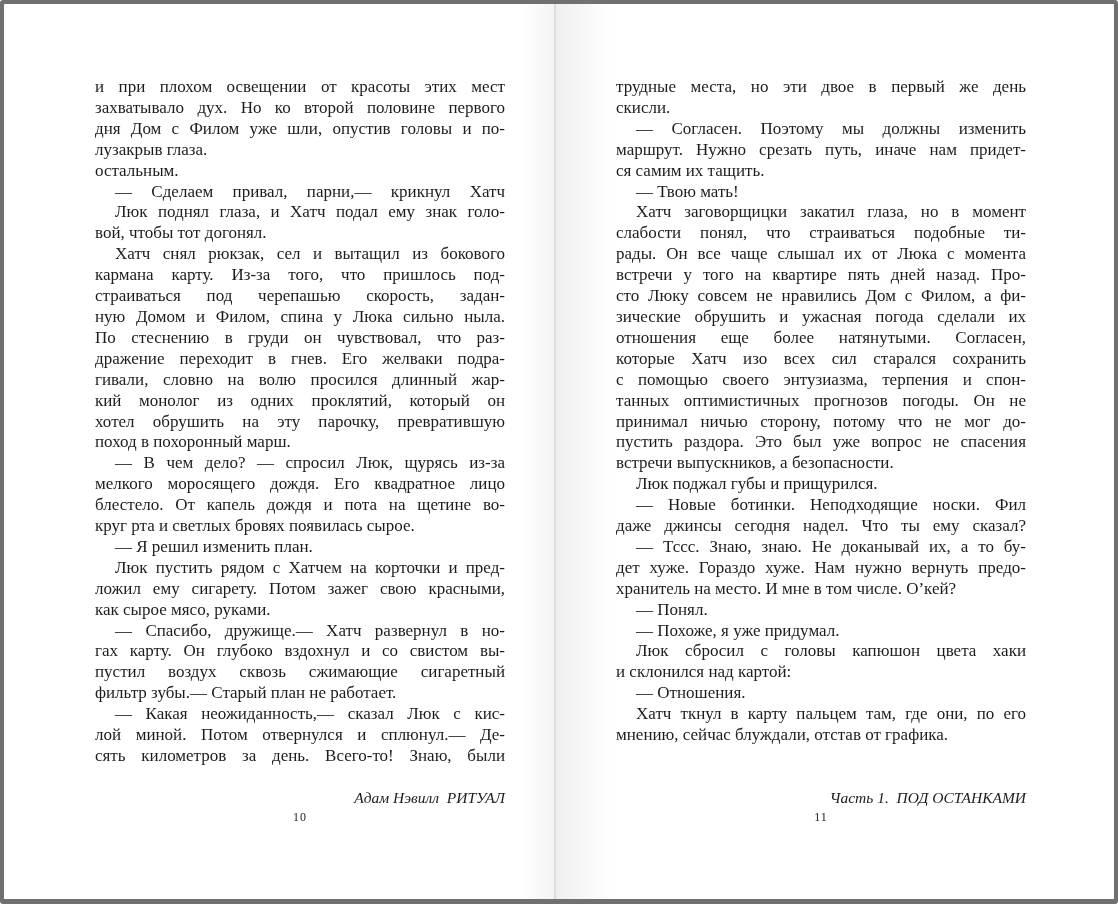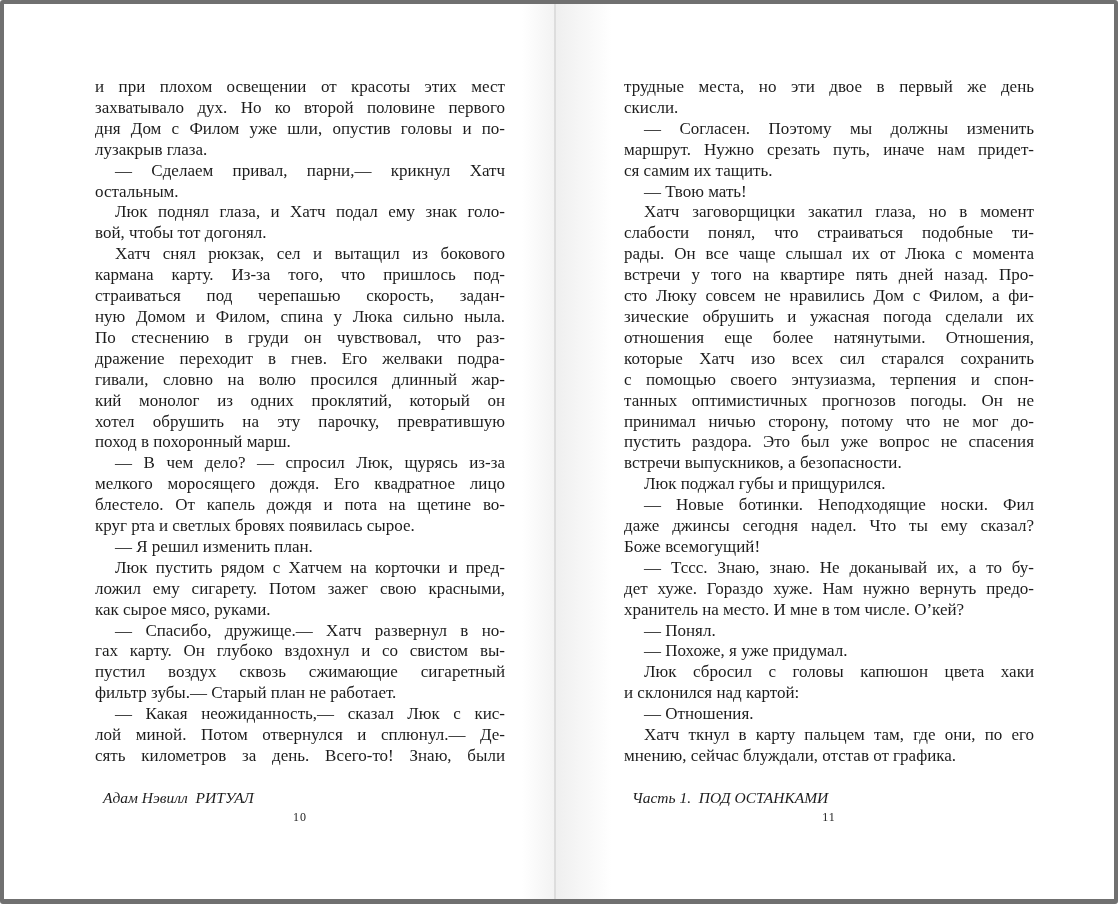--- a/index.html
+++ b/index.html
@@ -29,36 +29,36 @@
   .gutter-line {
     position: absolute; top: 4px; bottom: 5px; left: 554px; width: 2px;
     background: #dddddd;
   }
   .gutter-shade-right {
     position: absolute; top: 4px; bottom: 5px; left: 556px; width: 56px;
     background: linear-gradient(to right, #efefef, #ffffff);
   }
   .page { position: absolute; top: 0; height: 660px; }
   .page.left  { left: 95px;  width: 410px; }
-  .page.right { left: 616px; width: 410px; margin-left: 8px; }
+  .page.right { left: 616px; width: 410px; }
   .page-body {
     position: absolute; top: 77px; left: 0; right: 0;
     font-size: 17px;
   }
   .line {
     line-height: 20.9px;
     text-align: justify;
     text-align-last: justify;
     white-space: normal;
   }
   .line.end { text-align-last: left; }
   .line.ind { text-indent: 20px; }
   .running-title {
     position: absolute; top: 789px; left: 8px; right: 0;
-    text-align: left;
+    text-align: right;
     font-style: italic;
     font-size: 15.5px;
     line-height: 18px;
   }
   .page-number {
     position: absolute; top: 809px; left: 0; right: 0;
     text-align: center;
     font-size: 12px;
     letter-spacing: 1px;
     line-height: 17px;
@@ -68,22 +68,22 @@
 <body>
 
 <div class="stage">
 
   <div class="page left">
     <div class="page-body">
         <div class="line">и при плохом освещении от красоты этих мест</div>
         <div class="line">захватывало дух. Но ко второй половине первого</div>
         <div class="line">дня Дом с Филом уже шли, опустив головы и по-</div>
         <div class="line end">лузакрыв глаза.</div>
+        <div class="line end">остальным.</div>
         <div class="line ind">— Сделаем привал, парни,— крикнул Хатч</div>
-        <div class="line end">остальным.</div>
         <div class="line ind">Люк поднял глаза, и Хатч подал ему знак голо-</div>
         <div class="line end">вой, чтобы тот догонял.</div>
         <div class="line ind">Хатч снял рюкзак, сел и вытащил из бокового</div>
         <div class="line">кармана карту. Из-за того, что пришлось под-</div>
         <div class="line">страиваться под черепашью скорость, задан-</div>
         <div class="line">ную Домом и Филом, спина у Люка сильно ныла.</div>
         <div class="line">По стеснению в груди он чувствовал, что раз-</div>
         <div class="line">дражение переходит в гнев. Его желваки подра-</div>
         <div class="line">гивали, словно на волю просился длинный жар-</div>
         <div class="line">кий монолог из одних проклятий, который он</div>
@@ -116,31 +116,30 @@
         <div class="line ind">— Согласен. Поэтому мы должны изменить</div>
         <div class="line">маршрут. Нужно срезать путь, иначе нам придет-</div>
         <div class="line end">ся самим их тащить.</div>
         <div class="line end ind">— Твою мать!</div>
         <div class="line ind">Хатч заговорщицки закатил глаза, но в момент</div>
         <div class="line">слабости понял, что страиваться подобные ти-</div>
         <div class="line">рады. Он все чаще слышал их от Люка с момента</div>
         <div class="line">встречи у того на квартире пять дней назад. Про-</div>
         <div class="line">сто Люку совсем не нравились Дом с Филом, а фи-</div>
         <div class="line">зические обрушить и ужасная погода сделали их</div>
-        <div class="line">отношения еще более натянутыми. Отношения,</div>
+        <div class="line">отношения еще более натянутыми. Согласен,</div>
         <div class="line">которые Хатч изо всех сил старался сохранить</div>
         <div class="line">с помощью своего энтузиазма, терпения и спон-</div>
         <div class="line">танных оптимистичных прогнозов погоды. Он не</div>
         <div class="line">принимал ничью сторону, потому что не мог до-</div>
         <div class="line">пустить раздора. Это был уже вопрос не спасения</div>
         <div class="line end">встречи выпускников, а безопасности.</div>
         <div class="line end ind">Люк поджал губы и прищурился.</div>
         <div class="line ind">— Новые ботинки. Неподходящие носки. Фил</div>
         <div class="line">даже джинсы сегодня надел. Что ты ему сказал?</div>
-        <div class="line end">Боже всемогущий!</div>
         <div class="line ind">— Тссс. Знаю, знаю. Не доканывай их, а то бу-</div>
         <div class="line">дет хуже. Гораздо хуже. Нам нужно вернуть предо-</div>
         <div class="line end">хранитель на место. И мне в том числе. О’кей?</div>
         <div class="line end ind">— Понял.</div>
         <div class="line end ind">— Похоже, я уже придумал.</div>
         <div class="line ind">Люк сбросил с головы капюшон цвета хаки</div>
         <div class="line end">и склонился над картой:</div>
         <div class="line end ind">— Отношения.</div>
         <div class="line ind">Хатч ткнул в карту пальцем там, где они, по его</div>
         <div class="line end">мнению, сейчас блуждали, отстав от графика.</div>

